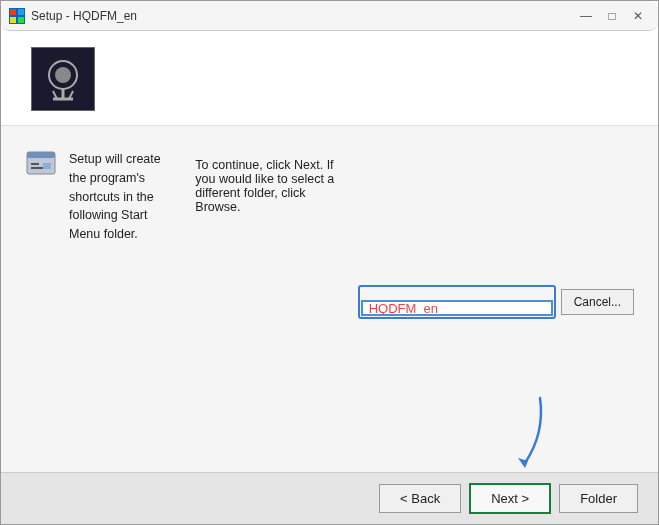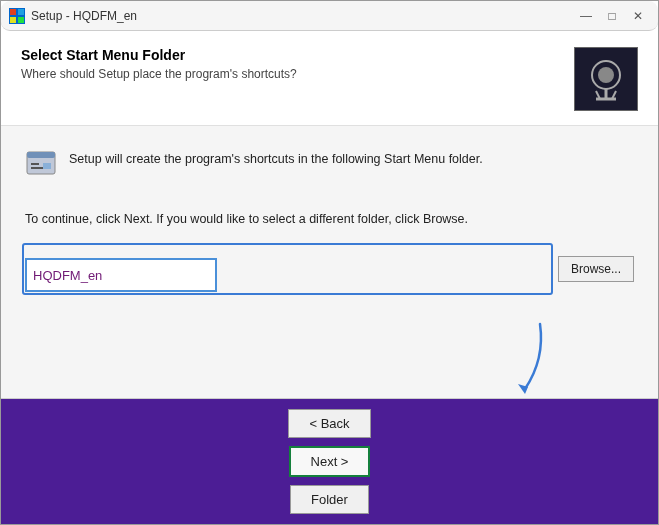--- a/index.html
+++ b/index.html
@@ -94,21 +94,20 @@
       align-items: center;
       justify-content: center;
       flex-shrink: 0;
       margin-left: 10px;
     }
     .main-content {
       flex: 1;
       padding: 20px 24px;
       background: #f5f5f5;
       display: flex;
-      flex-direction: column;
       gap: 14px;
     }
     .info-row {
       display: flex;
       align-items: flex-start;
       gap: 12px;
     }
     .info-icon {
       width: 32px;
       height: 32px;
@@ -119,58 +118,57 @@
     }
     .info-text {
       font-size: 12.5px;
       color: #222;
       line-height: 1.5;
       padding-top: 4px;
     }
     .continue-text {
       font-size: 12.5px;
       color: #222;
-      margin-top: 20px;
+      margin-top: 12px;
     }
     .folder-row {
       display: flex;
       align-items: center;
       gap: 8px;
       margin-top: 6px;
     }
     .folder-input {
       flex: 1;
-      height: 34px;
+      height: 16px;
       border: 2px solid #4a90d9;
       padding: 0 6px;
       font-size: 13px;
-      color: #701a75;
+      color: #ef4444;
       background: #fff;
       outline: none;
       margin-top: 12px;
     }
     .browse-btn {
       padding: 3px 12px;
       height: 26px;
       background: #f0f0f0;
       border: 1px solid #999;
       font-size: 12px;
       cursor: pointer;
       color: #222;
     }
     .footer {
       border-top: 1px solid #ccc;
-      background: #4c1d95;
+      background: #e5e5e5;
       padding: 10px 20px;
       display: flex;
       justify-content: flex-end;
       align-items: center;
       gap: 8px;
       position: relative;
-      flex-direction: column;
     }
     .footer-btn {
       padding: 6px 20px;
       font-size: 13px;
       cursor: pointer;
       border: 1px solid #999;
       background: #f0f0f0;
       color: #222;
       min-width: 75px;
     }
@@ -216,24 +214,20 @@
     </div>
     <span class="title-bar-text">Setup - HQDFM_en</span>
     <div class="title-bar-controls">
       <button class="title-bar-btn">—</button>
       <button class="title-bar-btn">□</button>
       <button class="title-bar-btn close">✕</button>
     </div>
   </div>
 
   <div class="header-section">
-    <div class="header-text">
-      <div class="header-title">Select Start Menu Folder</div>
-      <div class="header-subtitle">Where should Setup place the program's shortcuts?</div>
-    </div>
     <div class="header-logo">
       <svg width="48" height="48" viewBox="0 0 48 48">
         <rect width="48" height="48" fill="#1a1a2e"></rect>
         <ellipse cx="24" cy="20" rx="14" ry="14" fill="none" stroke="#aaa" stroke-width="2"></ellipse>
         <ellipse cx="24" cy="20" rx="8" ry="8" fill="#888"></ellipse>
         <line x1="24" y1="34" x2="24" y2="44" stroke="#aaa" stroke-width="3"></line>
         <line x1="14" y1="44" x2="34" y2="44" stroke="#aaa" stroke-width="3"></line>
         <line x1="18" y1="44" x2="14" y2="36" stroke="#aaa" stroke-width="2"></line>
         <line x1="30" y1="44" x2="34" y2="36" stroke="#aaa" stroke-width="2"></line>
       </svg>
@@ -253,21 +247,21 @@
       </div>
       <div class="info-text">Setup will create the program's shortcuts in the following Start Menu folder.</div>
     </div>
 
     <div class="continue-text">To continue, click Next. If you would like to select a different folder, click Browse.</div>
 
     <div class="folder-row">
       <div class="folder-input-wrapper">
         <input class="folder-input" type="text" value="HQDFM_en" style="">
       </div>
-      <button class="browse-btn">Browse...</button>
+      <button class="browse-btn">Cancel...</button>
     </div>
   </div>
 
   <div class="footer">
 
     <div class="arrow-indicator">
       <svg width="60" height="85" viewBox="0 0 60 85">
         <path d="M 50 5 Q 55 40 35 70" stroke="#3a7bd5" stroke-width="2.5" fill="none" stroke-linecap="round"></path>
         <polygon points="28,65 38,68 35,75" fill="#3a7bd5"></polygon>
       </svg>

